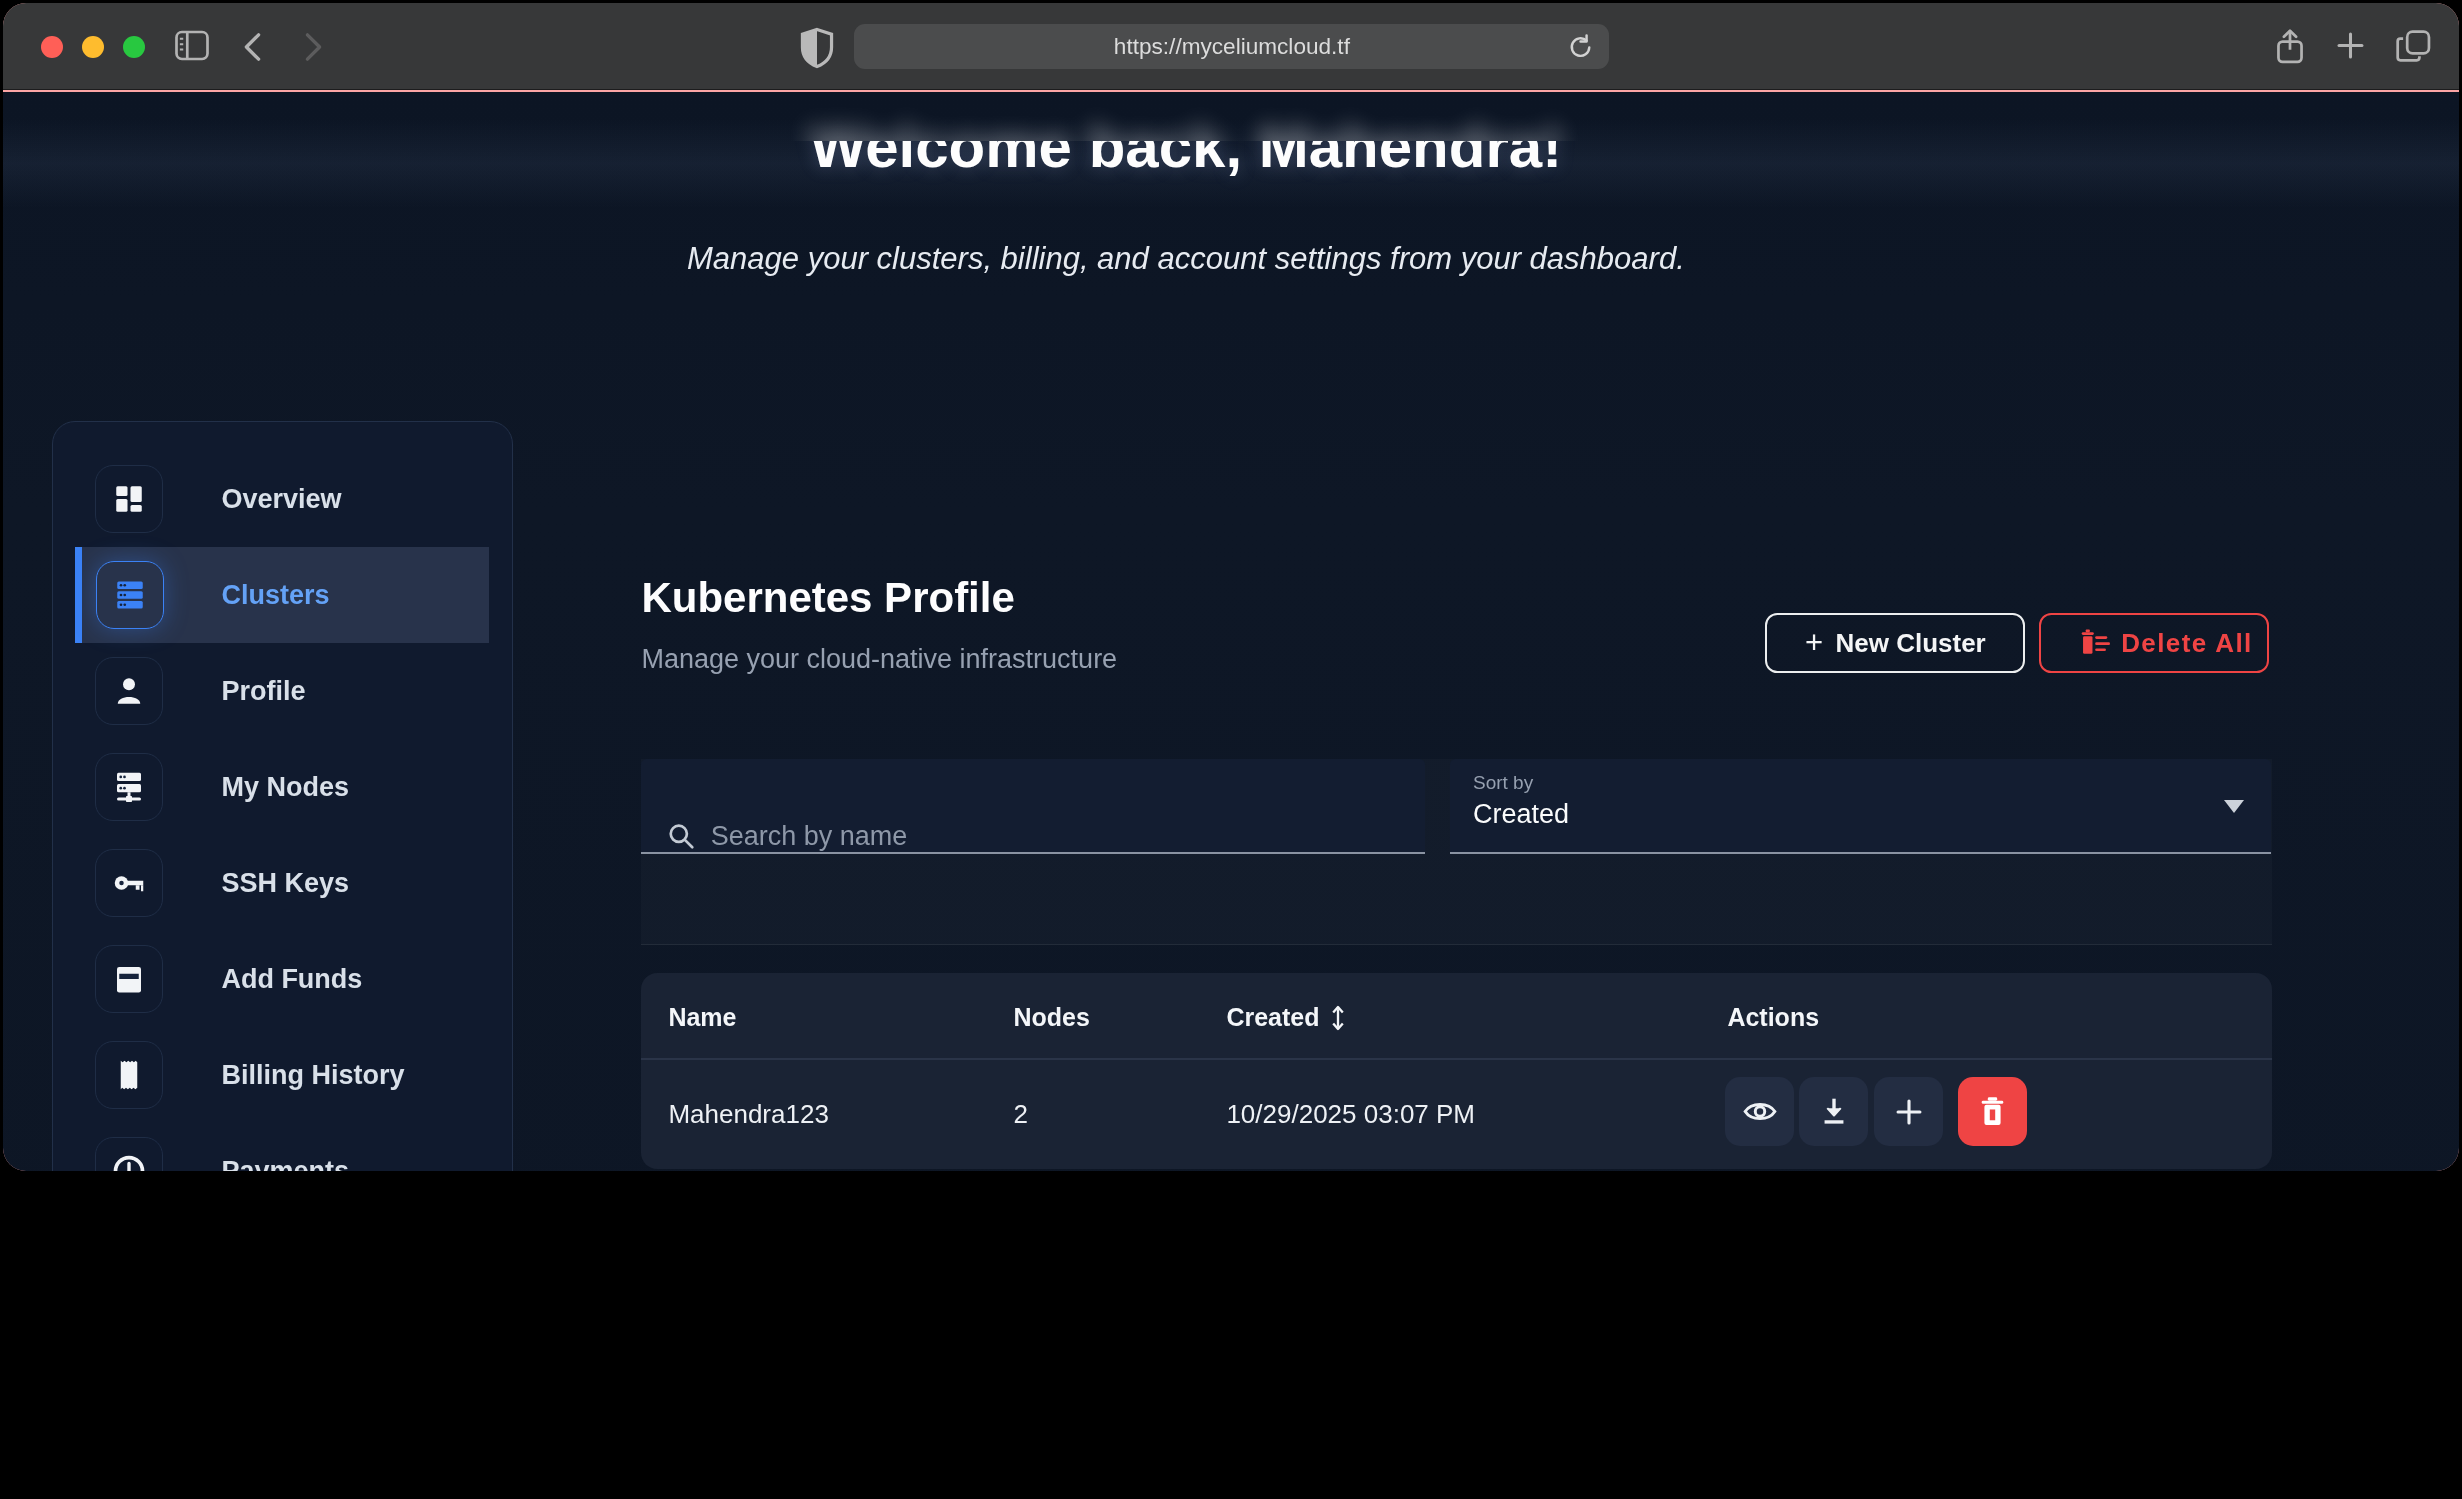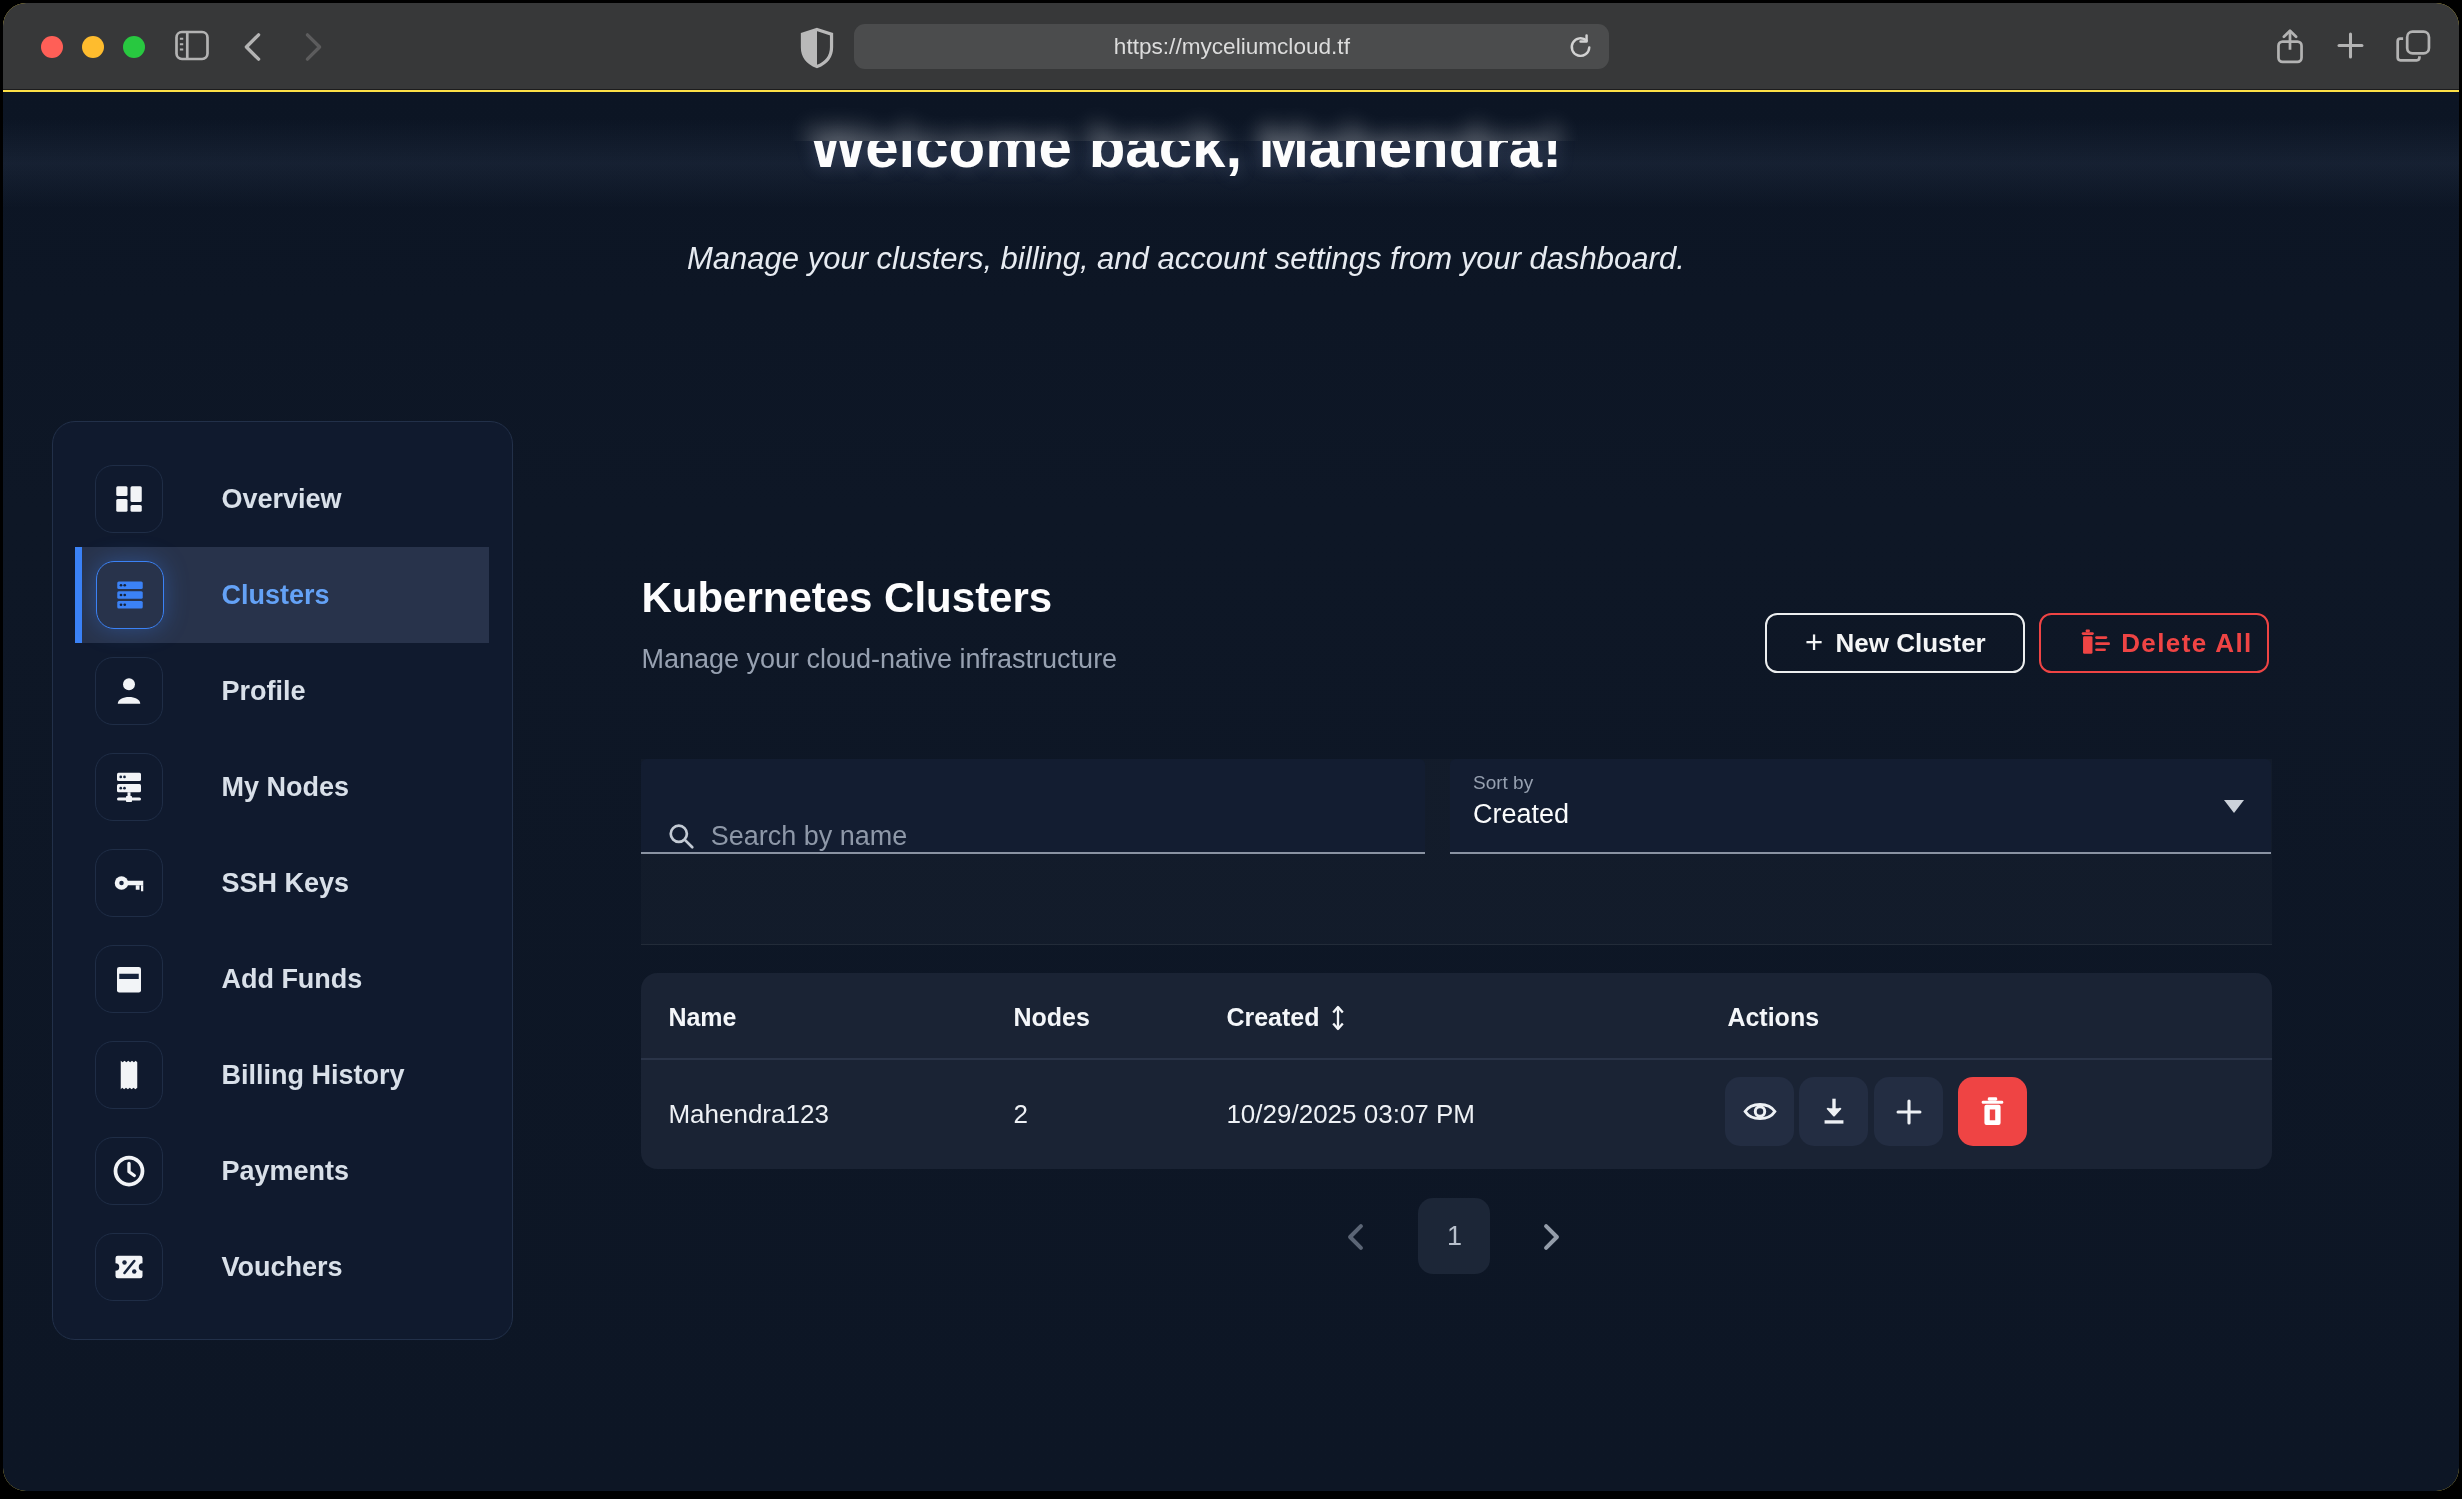--- a/index.html
+++ b/index.html
@@ -1,20 +1,20 @@
 <!DOCTYPE html>
 <html style="font-size:11px"><head>
 <meta charset="utf-8">
 <style>
   * { margin:0; padding:0; box-sizing:border-box; }
   html,body { width:2462px; height:1499px; background:#000; overflow:hidden;
               font-family:"Liberation Sans", sans-serif; }
 
-  #window { position:absolute; left:3.4px; top:3.4px; width:2456px; height:1488px;
-            border-radius:23px; overflow:hidden; background:#fde047; }
+  #window { position:absolute; left:3.4px; top:3.4px; width:2456px; height:1168px;
+            border-radius:23px; overflow:hidden; background:#fca5a5; }
 
   
   #chrome { position:absolute; left:0; top:0; width:100%; height:87px;
             background:#373839; border-bottom:1.4px solid #1c1c1d; }
   .tl { position:absolute; top:33px; width:22px; height:22px; border-radius:50%; }
   .chrome-btn { position:absolute; display:flex; align-items:center; justify-content:center; }
   #urlbar { position:absolute; left:851px; top:21px; width:755px; height:45px;
             background:#4b4c4d; border-radius:11px; display:flex; align-items:center;
             justify-content:center; }
   #urlbar input { background:transparent; border:none; outline:none; color:#dcdcdc;
@@ -305,21 +305,21 @@
               <line x1="18" y1="32" x2="31" y2="16" stroke="#16233c" stroke-width="3.4" stroke-linecap="round"></line>
               <circle cx="18" cy="18" r="3" fill="#16233c"></circle>
               <circle cx="31" cy="30" r="3" fill="#16233c"></circle>
             </svg>
         </span>
         <span class="sb-label">Vouchers</span>
       </div>
     </nav>
 
     <div id="main">
-      <h2 id="clusters-title">Kubernetes Clusters</h2>
+      <h2 id="clusters-title">Kubernetes Profile</h2>
       <div id="clusters-subtitle">Manage your cloud-native infrastructure</div>
 
       <button class="btn" id="new-cluster-btn">
         <span style="font-size:31px;font-weight:400;">+</span>
         <span>New Cluster</span>
       </button>
       <button class="btn" id="delete-all-btn">
         <span>
           <svg width="31" height="30" viewBox="0 0 46 44">
               <rect x="6" y="12" width="14" height="26" rx="2" fill="#ef4444"></rect>

